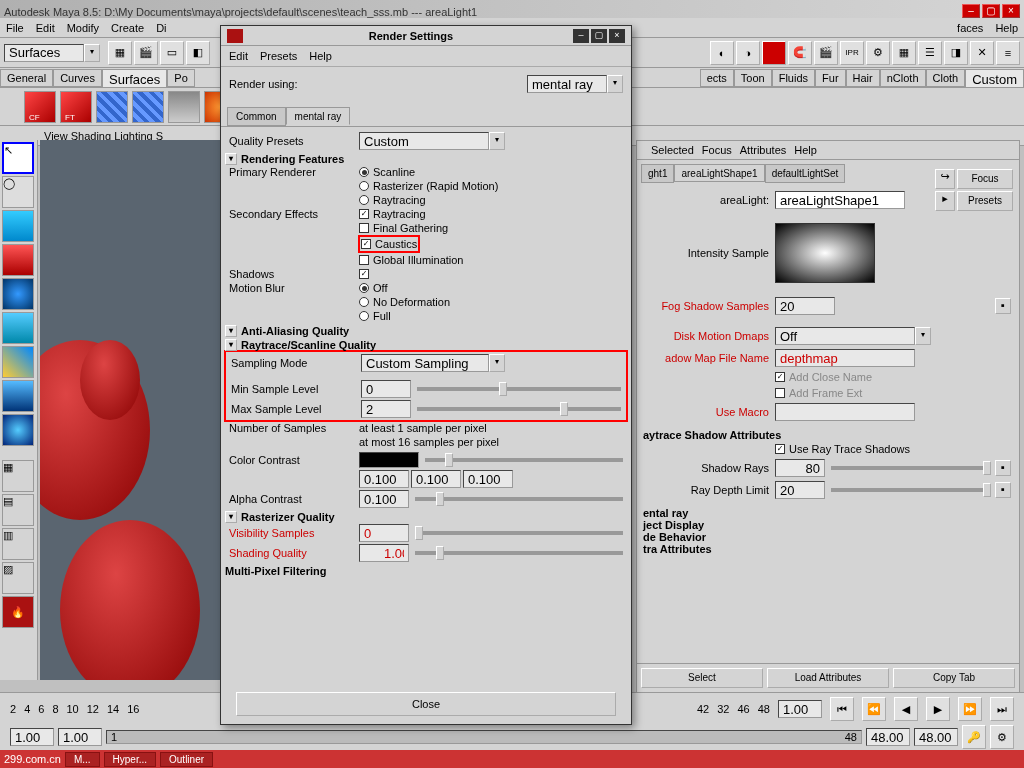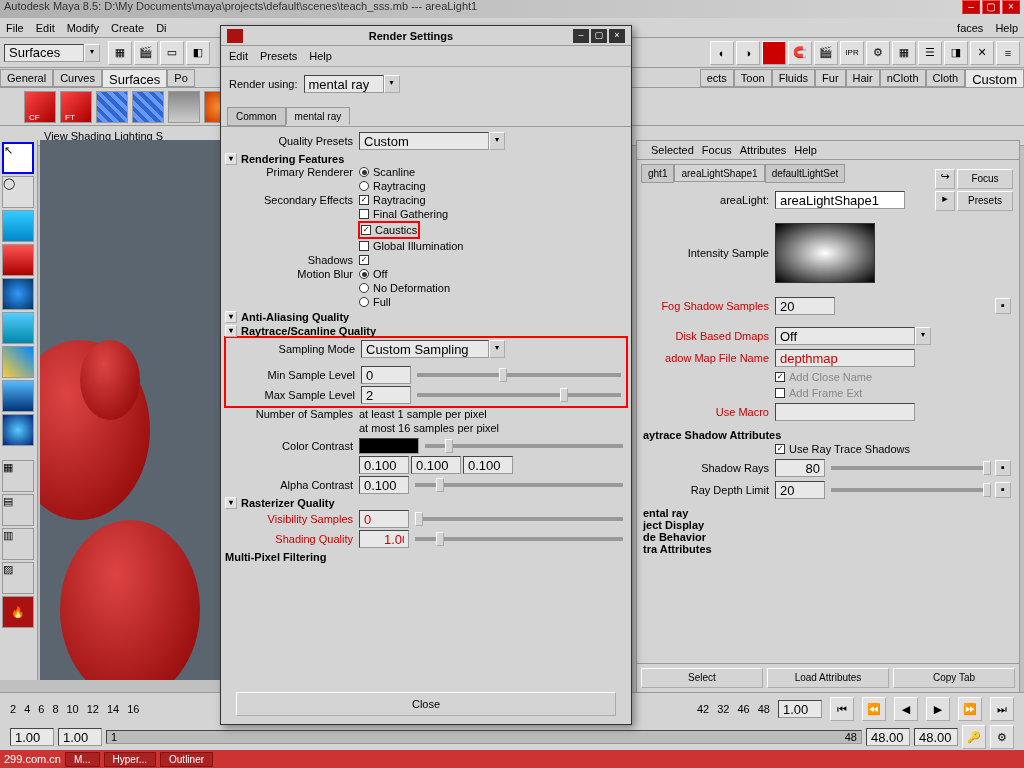--- a/index.html
+++ b/index.html
@@ -1,17 +1,17 @@
 <!DOCTYPE html>
 <html><head>
 <meta charset="utf-8">
 <style>
 *{box-sizing:border-box;margin:0;padding:0;font-family:Tahoma,sans-serif;font-size:11px}
 body{background:#c0c0c0;width:1024px;height:768px;overflow:hidden;position:relative}
-.titlebar{background:linear-gradient(to right,#b0b0b0,#d5d5d5);height:18px;display:flex;align-items:flex-start;padding:0 4px;color:#333}
+.titlebar{background:linear-gradient(to right,#b0b0b0,#d5d5d5);height:18px;display:flex;align-items:flex-end;padding:0 4px;color:#333}
 .titlebar .wbtns{margin-left:auto;display:flex;gap:2px}
 .wbtn{width:18px;height:14px;background:#c00;color:#fff;text-align:center;line-height:12px;font-size:10px;border:1px outset #e55}
 .menubar{background:#d4d4d4;height:20px;display:flex;align-items:center;padding:0 6px;gap:12px;border-bottom:1px solid #999}
 .menubar span{cursor:default}
 .toolbar{background:#d4d4d4;height:30px;display:flex;align-items:center;padding:2px 4px;gap:2px;border-bottom:1px solid #999}
 .tbtn{width:24px;height:24px;background:#e0e0e0;border:1px outset #fff;display:flex;align-items:center;justify-content:center}
 .red{background:#c00}
 .shelftabs{background:#d4d4d4;height:20px;display:flex;align-items:center;font-size:10px;border-bottom:1px solid #999}
 .shelftabs .tab{padding:2px 6px;border:1px solid #999;background:#d4d4d4}
 .shelftabs .tab.sel{background:#e8e8e8;border-bottom:none}
@@ -28,21 +28,21 @@
 .lbl{text-align:right;padding-right:6px}
 .sel,.inp{background:#e8e8e8;border:1px inset #999;height:18px;padding:0 4px;font-size:13px}
 .dlgtabs{display:flex;padding:6px 6px 0}
 .dlgtabs .tab{padding:3px 8px;border:1px solid #999;background:#c8c8c8;font-size:10px}
 .dlgtabs .tab.sel{background:#d4d4d4;border-bottom:1px solid #d4d4d4}
 .dlgbody{border-top:1px solid #999;padding:4px;overflow:hidden;height:560px}
 .sect{margin:2px 0}
 .secthd{font-weight:bold;display:flex;align-items:center}
 .collapse{width:12px;height:12px;background:#e0e0e0;border:1px outset #fff;margin-right:4px;text-align:center;line-height:10px;font-size:8px}
 .frow{display:flex;align-items:center;padding:1px 4px;font-size:10px}
-.frow .fl{width:130px;text-align:right;padding-right:6px}
+.frow .fl{width:130px;padding-right:6px}
 .cbx{width:10px;height:10px;border:1px solid #333;background:#fff;display:inline-block;margin-right:4px;text-align:center;line-height:8px;font-size:8px}
 .rdo{width:10px;height:10px;border:1px solid #333;border-radius:50%;background:#fff;display:inline-block;margin-right:4px;position:relative}
 .rdo.on::after{content:"";width:5px;height:5px;background:#333;border-radius:50%;position:absolute;left:2px;top:2px}
 .redbox{border:2px solid #f00;padding:1px;margin:-1px}
 .slider{height:4px;background:#999;flex:1;position:relative;margin-left:6px}
 .slider .th{position:absolute;width:8px;height:14px;background:#d4d4d4;border:1px outset #fff;top:-5px}
 .redtxt{color:#c00}
 .closebtn{width:380px;margin:6px auto;height:24px;background:#d4d4d4;border:1px outset #fff;text-align:center;line-height:22px}
 
 .rpanel{position:absolute;right:4px;top:140px;width:384px;height:560px;background:#d4d4d4;border:1px solid #999}
@@ -182,21 +182,21 @@
       <div class="dlgbtn">–</div>
       <div class="dlgbtn">▢</div>
       <div class="dlgbtn">×</div>
     </div>
   </div>
   <div class="dlgmenu">
     <span>Edit</span>
     <span>Presets</span>
     <span>Help</span>
   </div>
-  <div class="row" style="justify-content:flex-start;padding:8px">
+  <div class="row" style="justify-content:space-between;padding:8px">
     <span class="lbl">Render using:</span>
     <div class="dropdown">
       <input class="sel" style="width: 80px;" value="mental ray">
       <span class="arr">▾</span>
     </div>
   </div>
   <div class="dlgtabs">
     <div class="tab">Common</div>
     <div class="tab sel">mental ray</div>
   </div>
@@ -211,20 +211,25 @@
 
     <div class="sect">
       <div class="secthd">
           <span class="collapse">▾</span>
           <span>Rendering Features</span>
         </div>
       <div class="frow">
           <span class="fl">Primary Renderer</span>
           <span class="rdo on"></span>
           <span>Scanline</span>
+        </div>
+      <div class="frow">
+          <span class="fl"></span>
+          <span class="rdo"></span>
+          <span>Rasterizer (Rapid Motion)</span>
         </div>
       <div class="frow">
           <span class="fl"></span>
           <span class="rdo"></span>
           <span>Raytracing</span>
         </div>
       <div class="frow">
           <span class="fl">Secondary Effects</span>
           <span class="cbx">✓</span>
           <span>Raytracing</span>
@@ -398,21 +403,21 @@
       </div>
     <div style="height:10px"></div>
     <div class="attrow">
         <span class="al redtxt">Fog Shadow Samples</span>
         <input class="inp" style="width: 60px;" value="20">
         <div style="flex:1"></div>
         <div style="width:16px;height:16px;border:1px outset #fff;text-align:center">▪</div>
       </div>
     <div style="height:8px"></div>
     <div class="attrow">
-        <span class="al redtxt">Disk Based Dmaps</span>
+        <span class="al redtxt">Disk Motion Dmaps</span>
         <div class="dropdown">
           <input class="sel" style="width: 140px;" value="Off">
           <span class="arr">▾</span>
         </div>
       </div>
     <div class="attrow">
         <span class="al redtxt">adow Map File Name</span>
         <input class="inp redtxt" style="width: 140px;" value="depthmap">
       </div>
     <div class="attrow">

